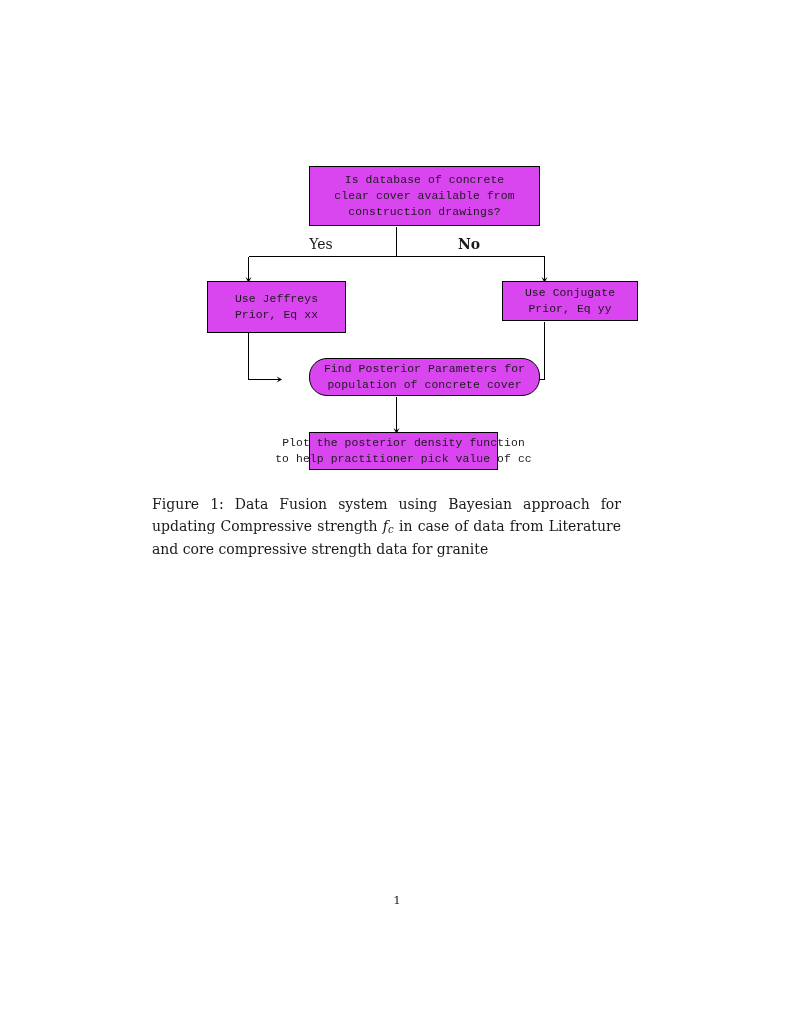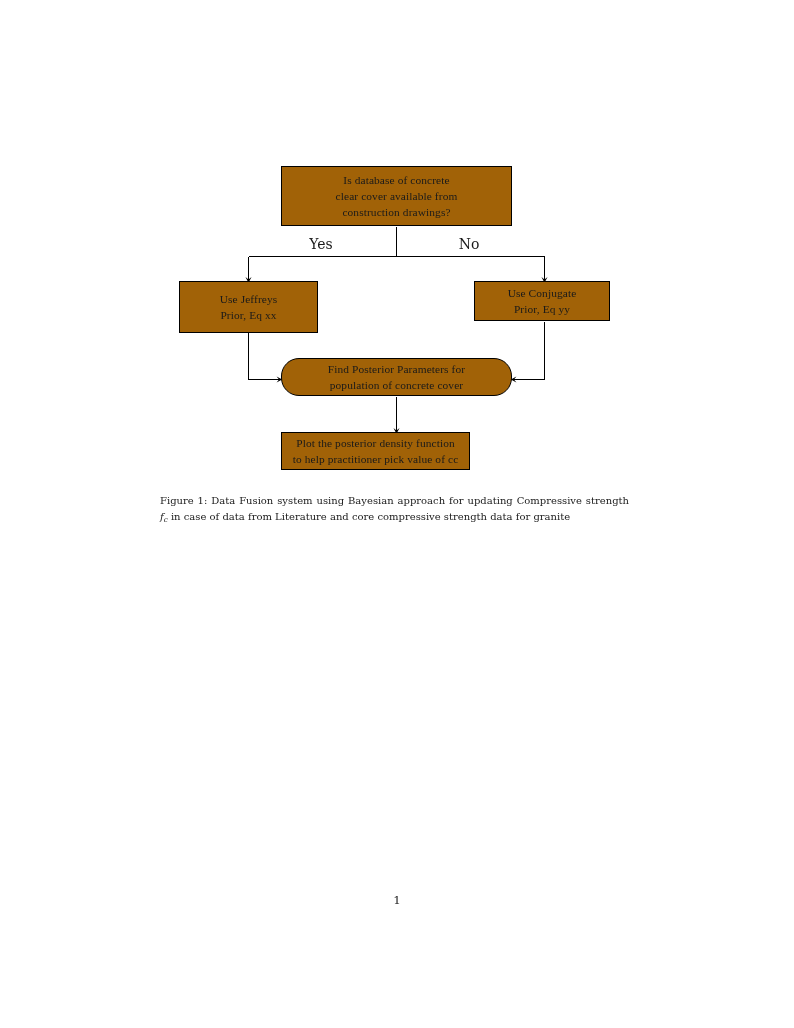--- a/index.html
+++ b/index.html
@@ -33,60 +33,61 @@
     position: absolute;
     left: 0;
     top: 0;
     display: block;
   }
 
   .node {
     position: absolute;
     box-sizing: border-box;
     border: 1px solid #000000;
-    background: #a16207;
+    background: #d946ef;
     display: flex;
     flex-direction: column;
     align-items: center;
     justify-content: center;
     text-align: center;
-    font-family: Liberation Serif, serif;
+    font-family: Liberation Mono, monospace;
     font-size: 11.4px;
     line-height: 1.42;
     color: #1a1a1a;
     letter-spacing: 0.1px;
+    margin-left: 28px;
   }
   .node .ln { display: block; white-space: nowrap; }
 
   #node-question { left: 281px; top: 166px; width: 231px; height: 60px; }
   #node-jeffreys  { left: 179px; top: 281px; width: 139px; height: 52px; }
   #node-conjugate { left: 474px; top: 281px; width: 136px; height: 40px; }
   #node-posterior { left: 281px; top: 358px; width: 231px; height: 38px; border-radius: 18px; }
   #node-plot      { left: 281px; top: 432px; width: 189px; height: 38px; }
 
   .edge-label {
     position: absolute;
     font-family: "DejaVu Serif", "Liberation Serif", serif;
     font-size: 14px;
     line-height: 1;
     color: #1a1a1a;
     white-space: nowrap;
     transform: translateX(-50%);
   }
   #label-yes { left: 321px; top: 237px; }
-  #label-no  { left: 469px; top: 237px; }
+  #label-no  { left: 469px; top: 237px; font-weight: bold; }
 
   
   #caption {
     position: absolute;
-    left: 160px;
+    left: 152px;
     top: 493px;
     width: 469px;
     font-family: "DejaVu Serif", "Liberation Serif", serif;
-    font-size: 10px;
+    font-size: 14px;
     line-height: 1.58;
     color: #1a1a1a;
     text-align: justify;
     text-justify: inter-word;
   }
   #caption .mathvar {
     font-style: italic;
     font-family: "DejaVu Serif", "Liberation Serif", serif;
   }
   #caption .mathsub {

